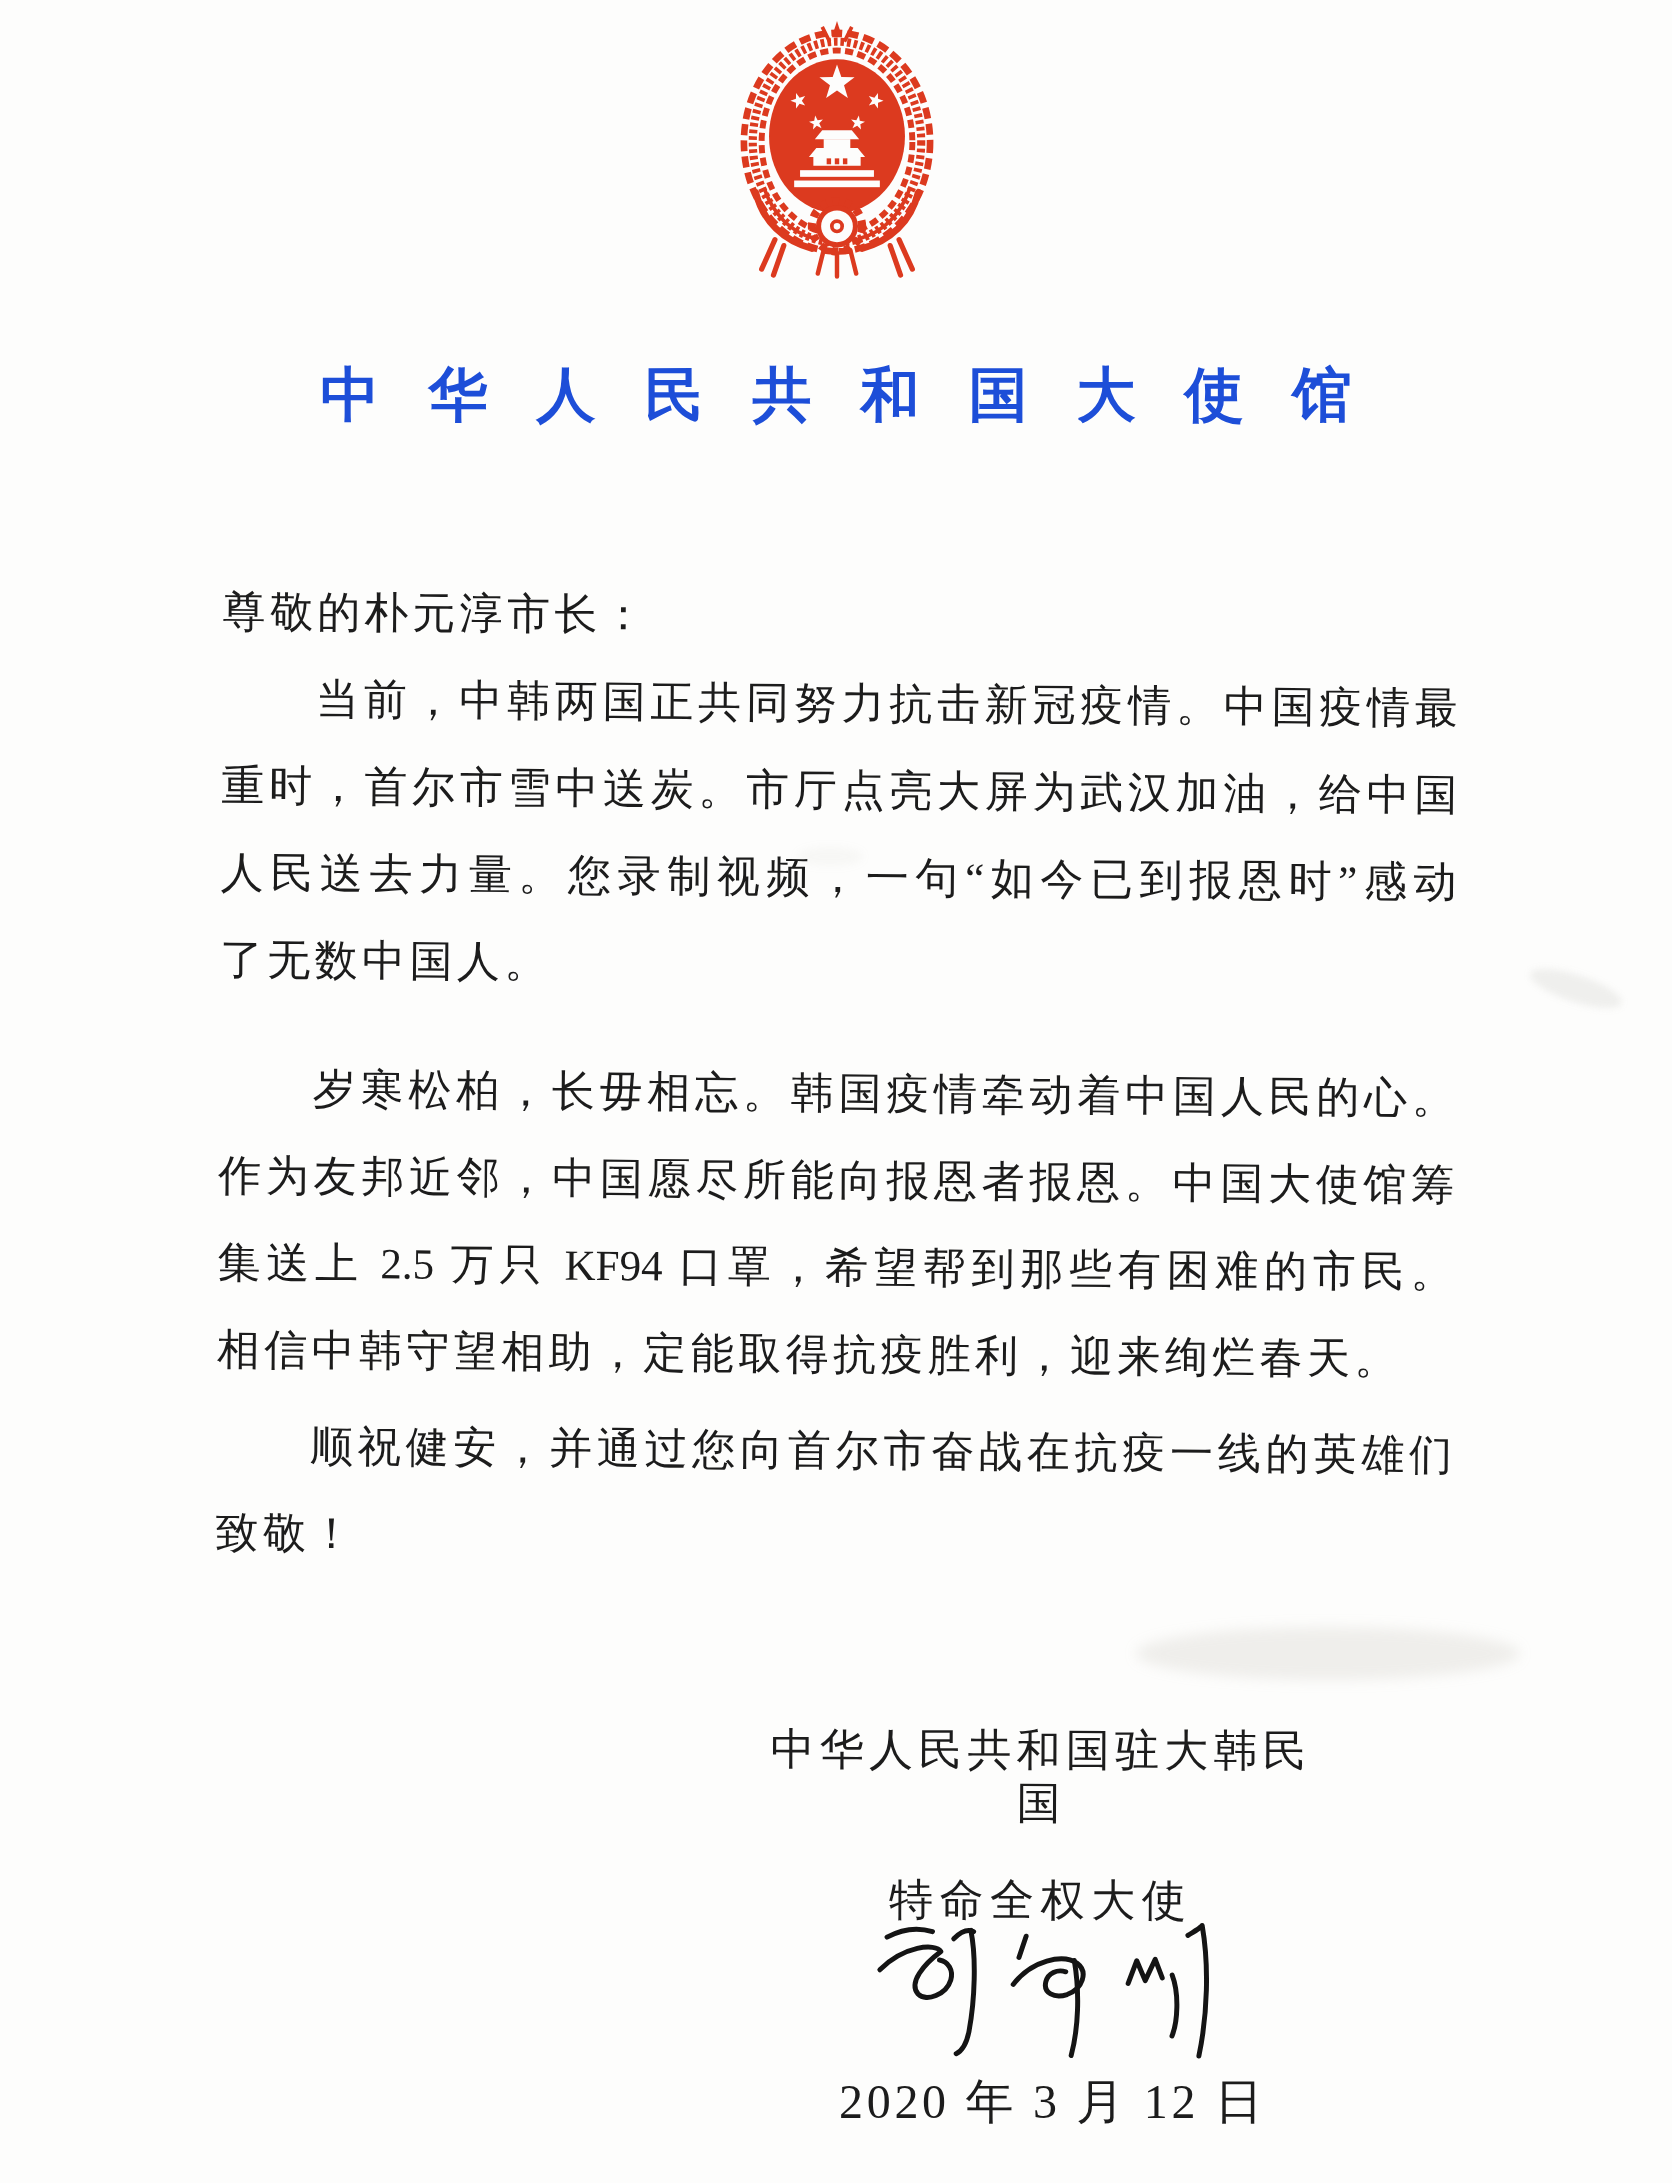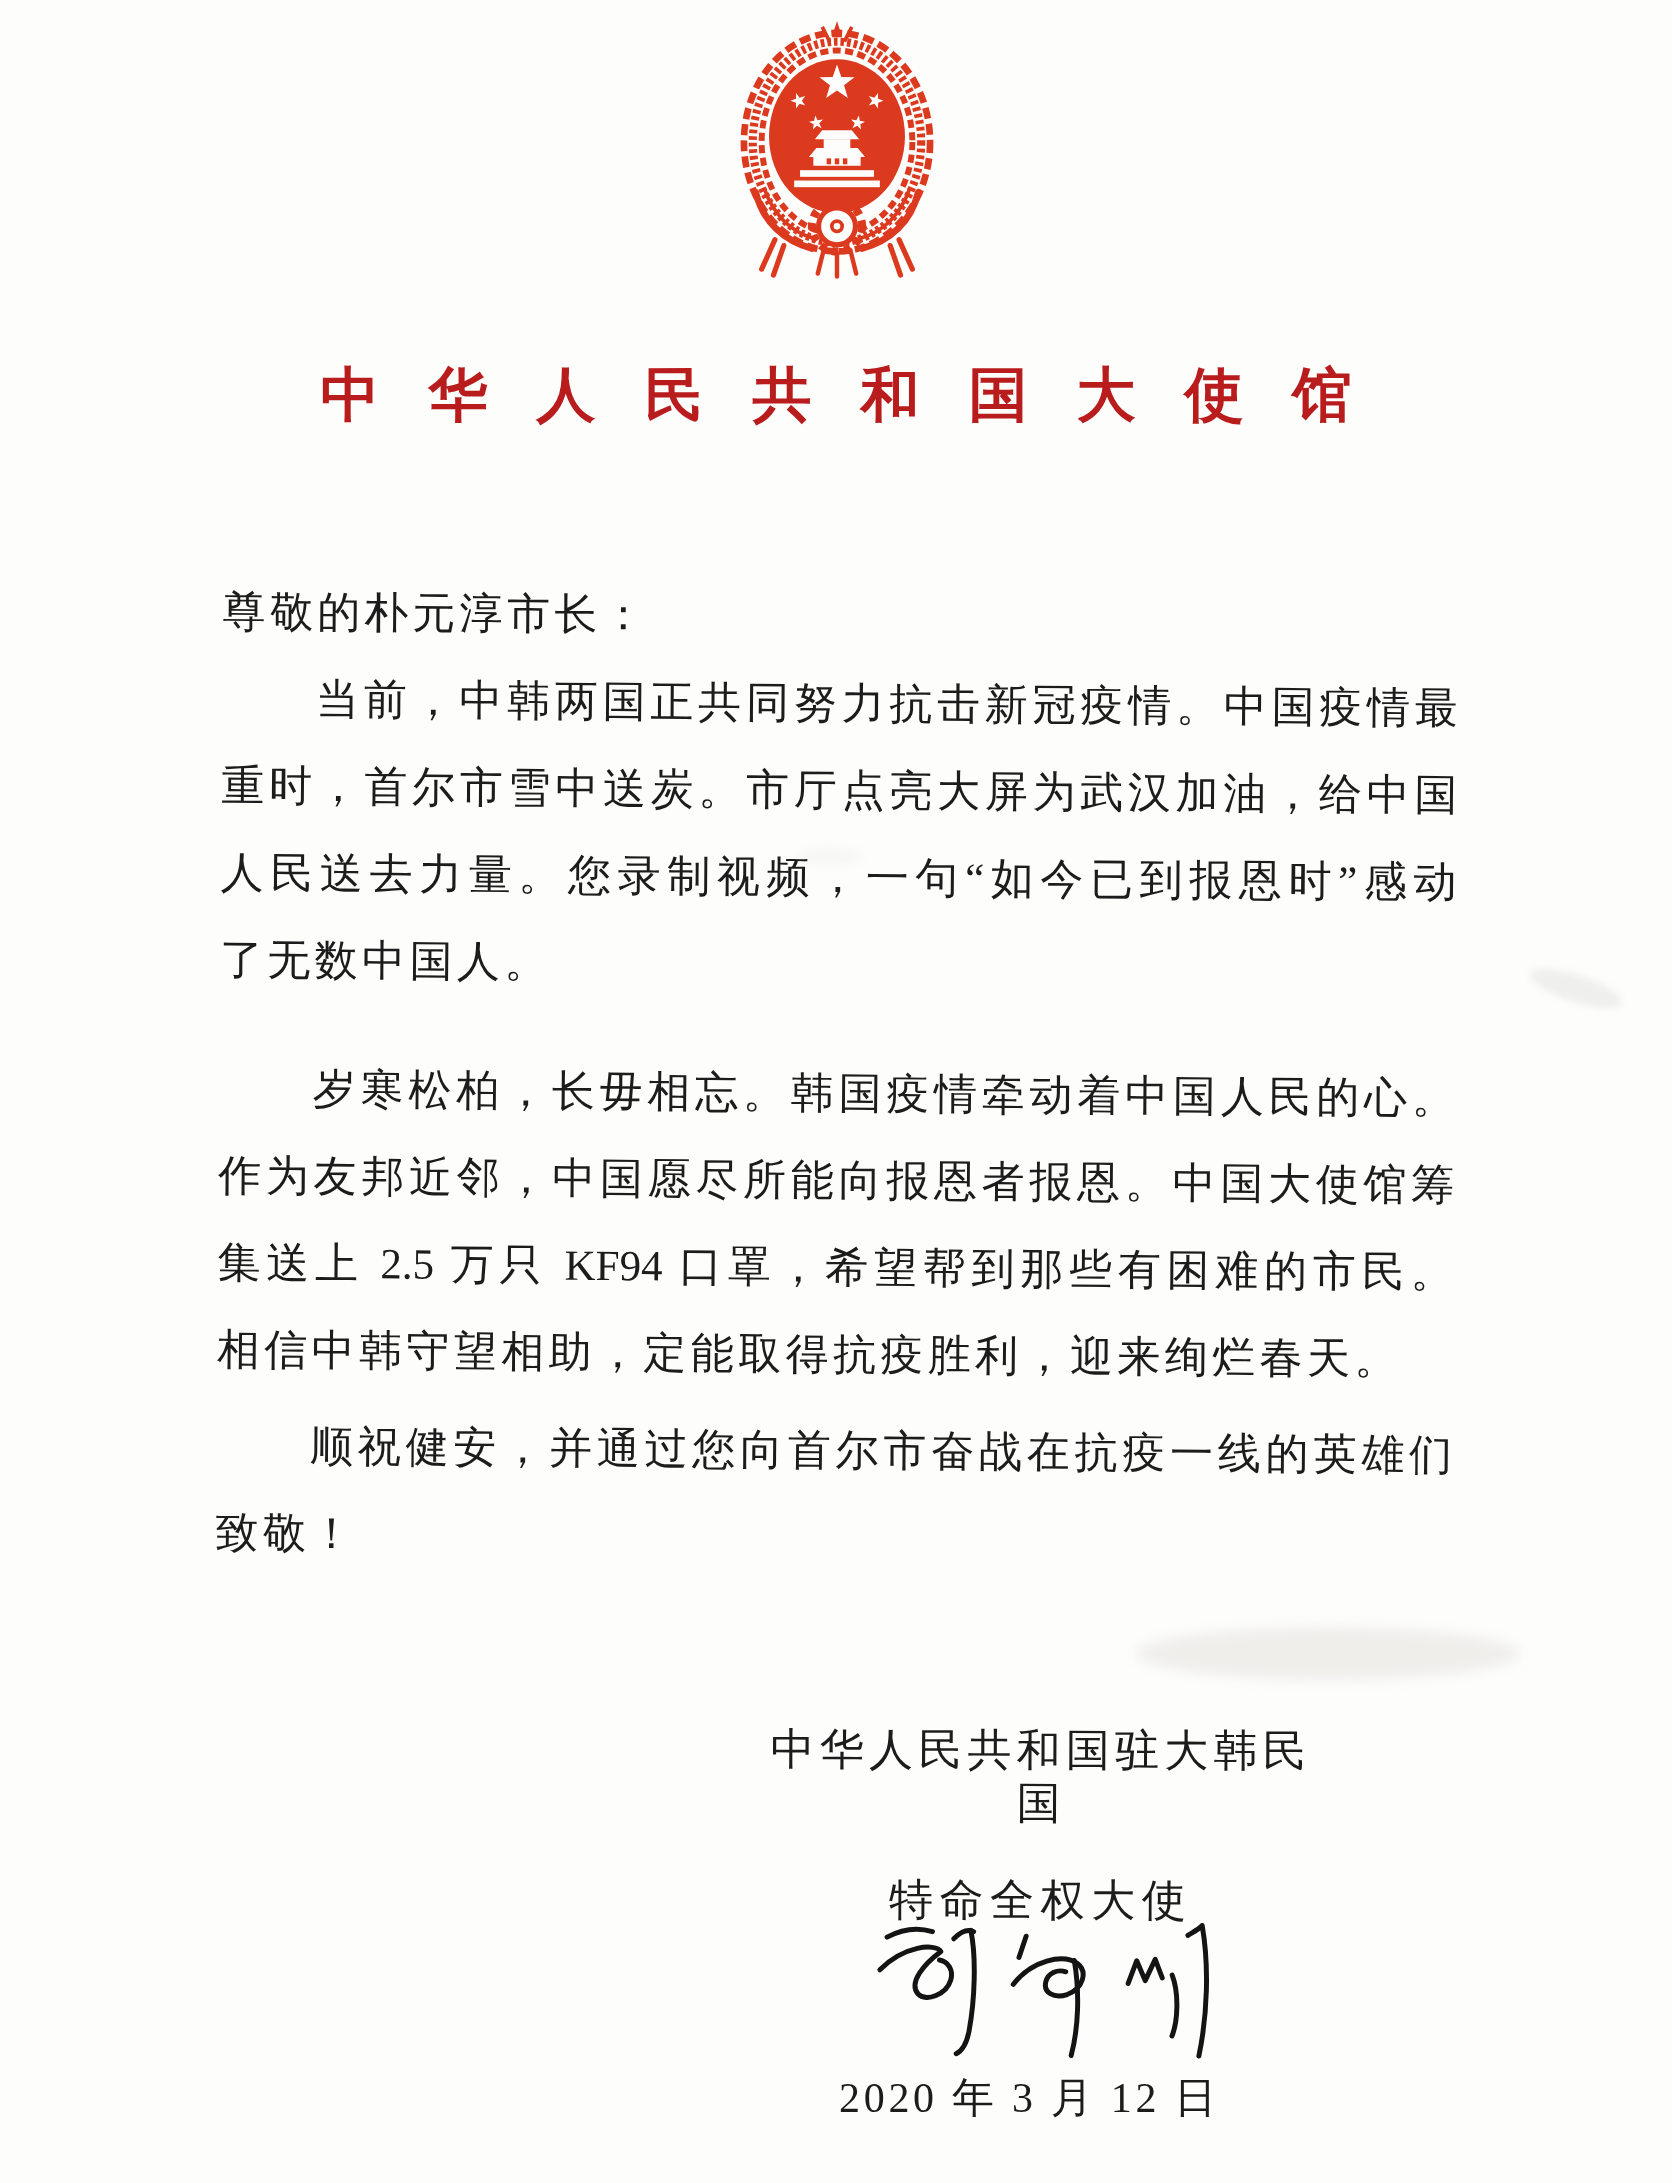--- a/index.html
+++ b/index.html
@@ -11,21 +11,21 @@
     color:#1c1c1c;
     overflow:hidden;
   }
   
   .emblem{position:absolute;left:735px;top:17.7px;width:204px;height:263px;}
   
   .letterhead{
     position:absolute;top:360px;left:0;width:100%;box-sizing:border-box;
     text-align:center;font-size:59px;line-height:71px;
     letter-spacing:49px;padding-left:49px;
-    color:#b91c1c;font-weight:600;
+    color:#1d4ed8;font-weight:600;
   }
   
   .body{
     position:absolute;left:223px;top:568px;width:1236px;
     font-size:43px;
     transform:rotate(0.45deg);transform-origin:0 0;
   }
   .line{height:87px;line-height:87px;}
   .jl{text-align:justify;text-align-last:justify;}
   .ll{text-align:left;letter-spacing:4.4px;}
@@ -35,21 +35,21 @@
   
   .closing{
     position:absolute;left:746px;top:1724px;width:590px;
     text-align:center;font-size:44px;
     transform:rotate(0.2deg);
   }
   .closing-l1{letter-spacing:5.2px;line-height:53px;}
   .closing-l2{letter-spacing:6.6px;line-height:53px;margin-top:44px;}
   
   .signature{position:absolute;left:867px;top:1912px;width:369px;height:155px;transform:rotate(0.2deg);}
-  .date{position:absolute;left:839px;top:2070px;font-size:42px;letter-spacing:3.7px;}
+  .date{position:absolute;left:839px;top:2070px;font-size:48px;letter-spacing:3.7px;}
   
   .smudge{position:absolute;border-radius:50%;pointer-events:none;}
   .s1{left:1136px;top:1627px;width:384px;height:53px;background:rgba(168,160,150,0.16);filter:blur(6.6px);}
   .s2{left:1528px;top:975px;width:96px;height:26.6px;background:rgba(120,115,110,0.10);filter:blur(3.7px);transform:rotate(18deg);}
   .s3{left:797px;top:847px;width:66px;height:19px;background:rgba(150,145,140,0.06);filter:blur(4.4px);}
 </style>
 </head>
 <body>
 
 <div class="page">

